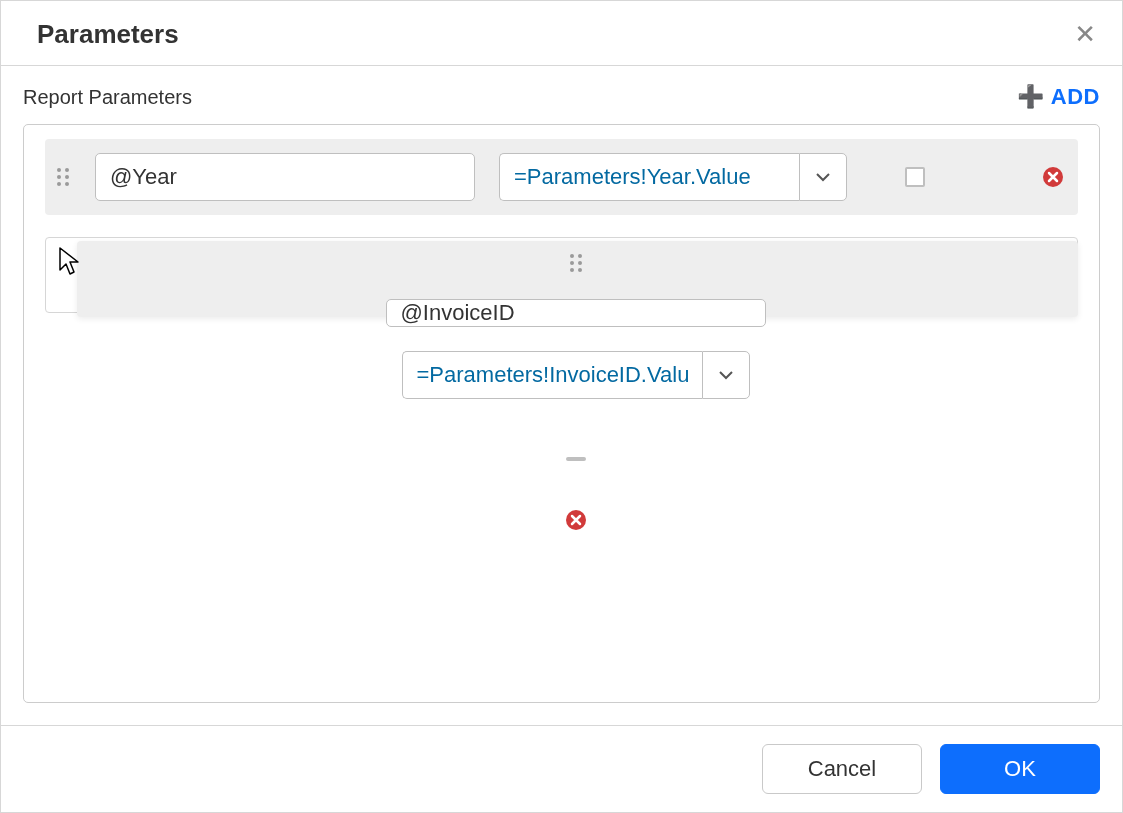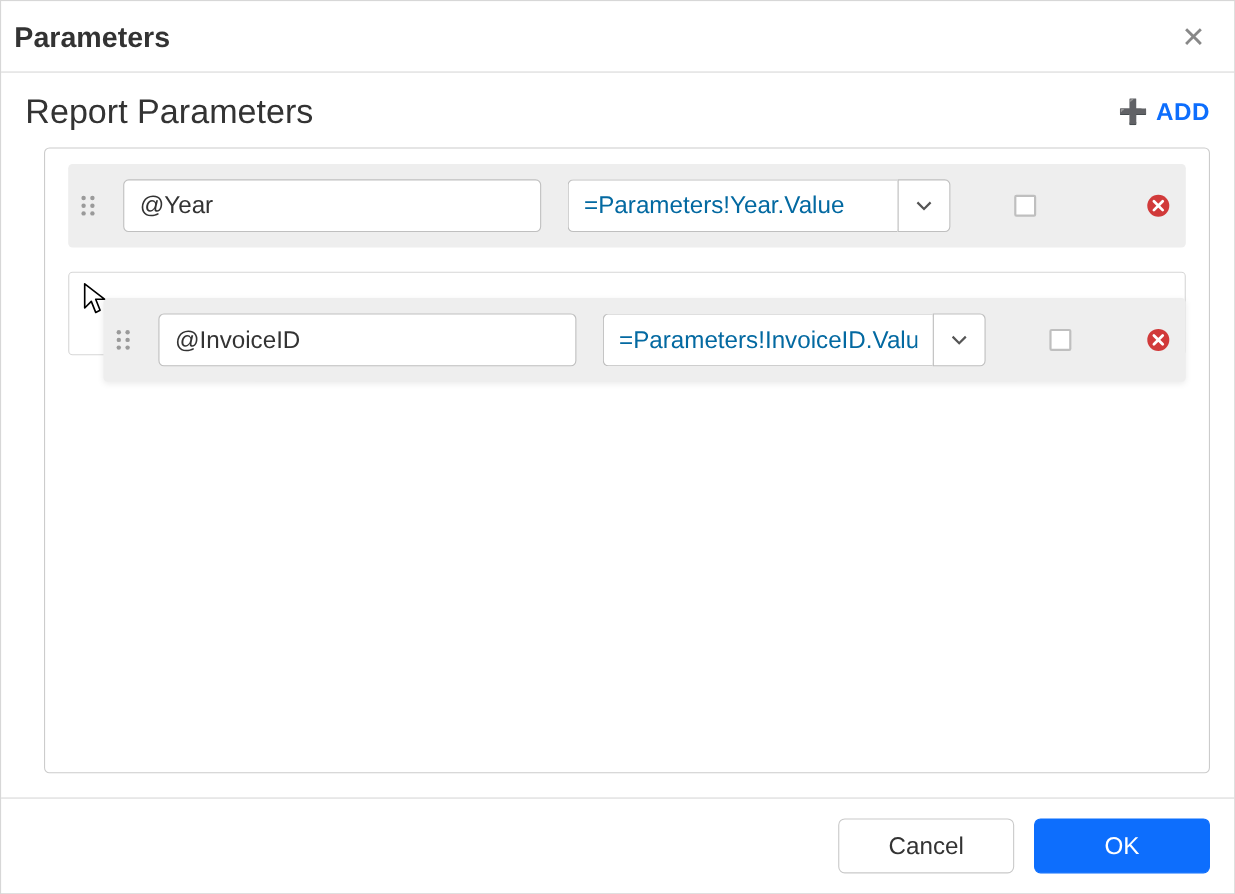--- a/index.html
+++ b/index.html
@@ -14,21 +14,21 @@
     height: 813px;
     border: 1px solid #d7d7d7;
     display: flex;
     flex-direction: column;
   }
   
   .dialog-header {
     display: flex;
     align-items: center;
     justify-content: space-between;
-    padding: 16px 22px 14px 12px;
+    padding: 16px 22px 14px 36px;
     border-bottom: 1px solid #d7d7d7;
   }
   .dialog-title {
     font-size: 26px;
     font-weight: 700;
     color: #333;
   }
   .close-icon {
     font-size: 26px;
     color: #888;
@@ -44,21 +44,21 @@
     flex-direction: column;
     overflow: hidden;
   }
   .section-row {
     display: flex;
     align-items: center;
     justify-content: space-between;
     margin-bottom: 14px;
   }
   .section-title {
-    font-size: 31px;
+    font-size: 20px;
     font-weight: 400;
     color: #333;
   }
   .add-button {
     display: inline-flex;
     align-items: center;
     gap: 6px;
     color: #0d6efd;
     font-weight: 700;
     font-size: 22px;
@@ -69,43 +69,43 @@
     font-size: 22px;
     font-weight: 900;
     line-height: 1;
   }
   .params-container {
     position: relative;
     flex: 1;
     border: 1px solid #ccc;
     border-radius: 5px;
     background: #fff;
-    margin-left: 17px;
   }
   
   .param-row {
     position: absolute;
     background: #eeeeee;
     border-radius: 4px;
     display: flex;
     align-items: center;
     gap: 24px;
     padding: 10px 14px 10px 10px;
     height: 76px;
   }
   .row-1 {
     left: 21px;
     top: 14px;
     width: calc(100% - 42px);
   }
   .row-2 {
     left: 53px;
-    top: 136px;
+    top: 116px;
     width: calc(100% - 74px);
     box-shadow: 0 2px 6px rgba(0,0,0,0.08);
+    flex-direction: column;
   }
   .drag-handle {
     width: 16px;
     height: 24px;
     display: inline-block;
     cursor: grab;
     color: #9a9a9a;
     flex: 0 0 auto;
   }
   .drag-handle svg { display:block; }

